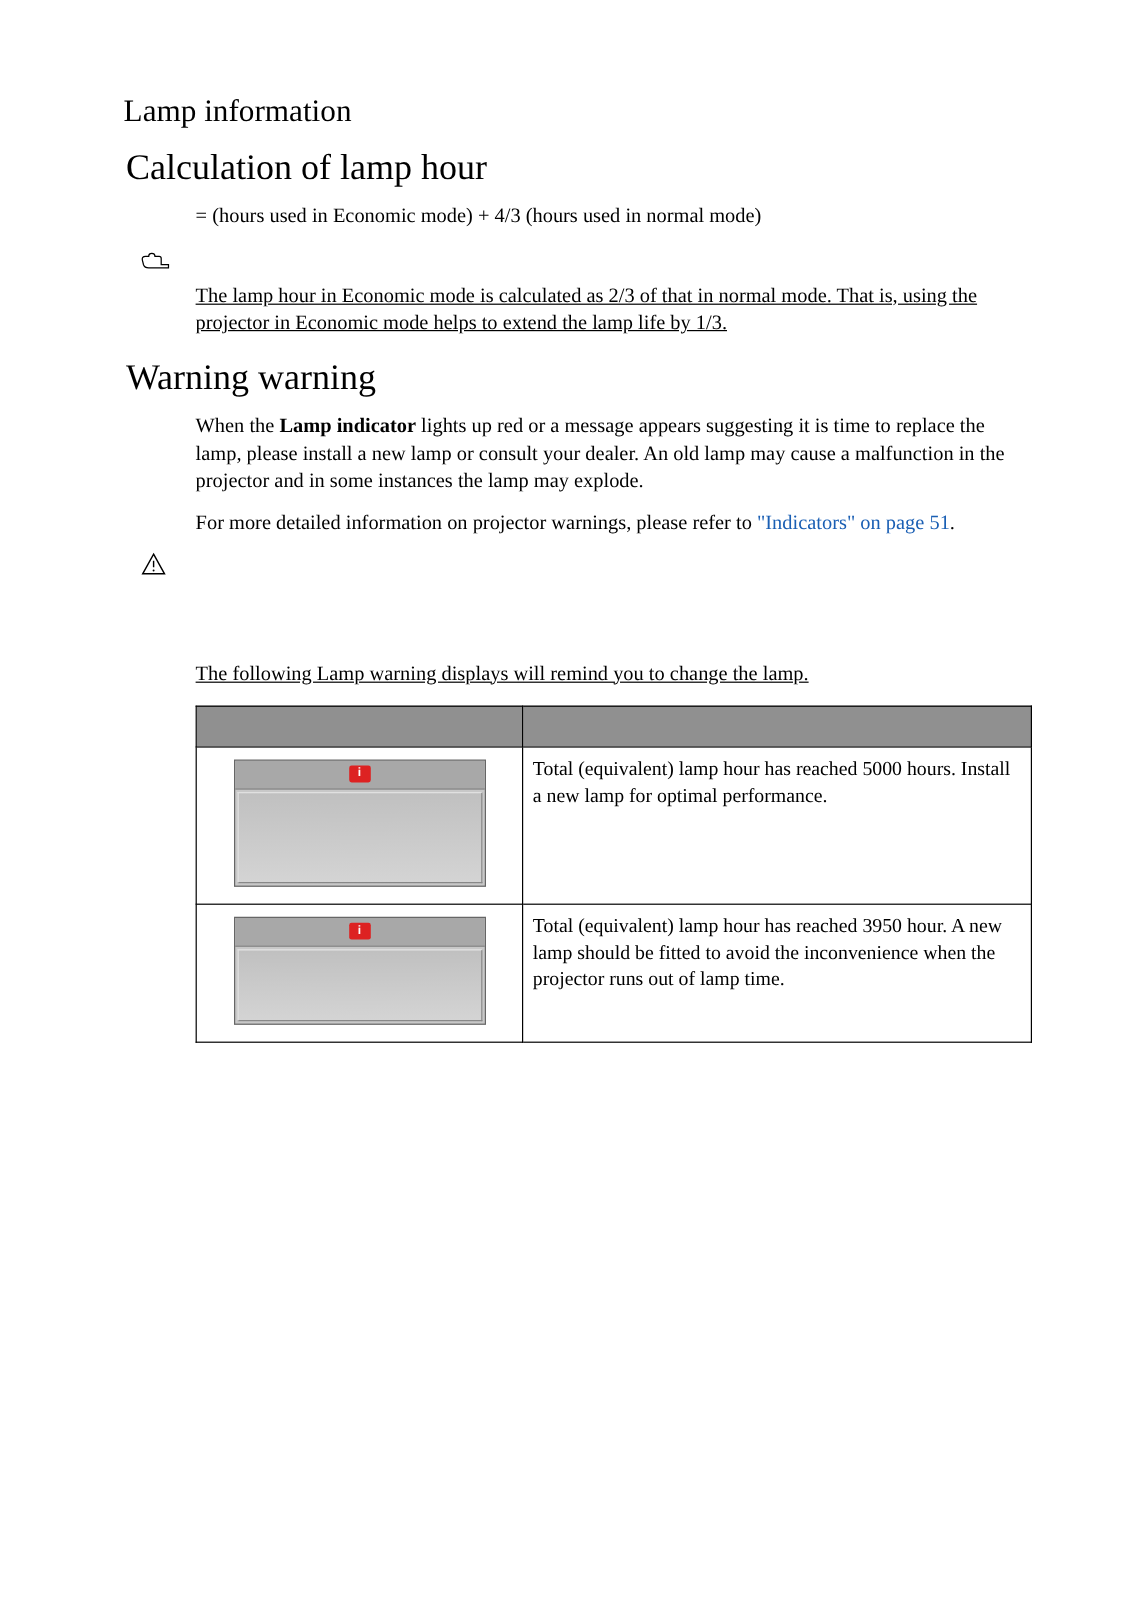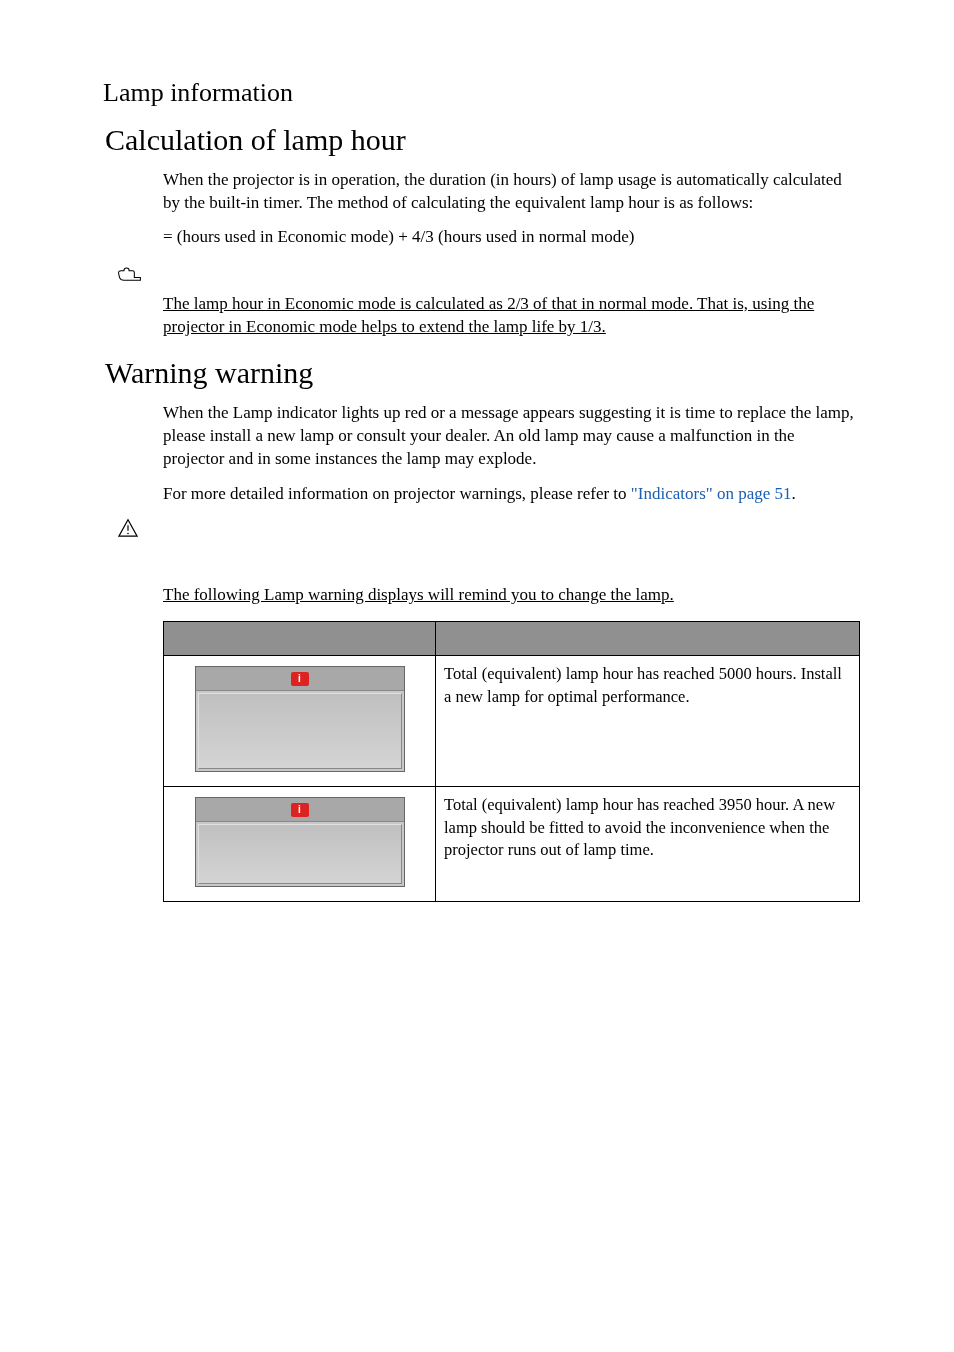--- a/index.html
+++ b/index.html
@@ -50,21 +50,21 @@
     }
     .caution-icon-row {
       margin-left: 12px;
       margin-bottom: 18px;
     }
     .caution-icon {
       width: 22px;
       height: 20px;
     }
     .link { color: #1a5fb4; }
-    .bold { font-weight: normal; }
+    .bold { font-weight: bold; }
     table {
       border-collapse: collapse;
       width: 697px;
       margin-left: 58px;
       margin-top: 10px;
     }
     th, td {
       border: 1.5px solid #000;
       vertical-align: top;
       text-align: left;
@@ -121,21 +121,20 @@
       height: 60px;
     }
   </style>
 </head>
 <body>
 
 <h1>Lamp information</h1>
 
 <h2>Calculation of lamp hour</h2>
 <div class="body-indent">
-  <p>When the projector is in operation, the duration (in hours) of lamp usage is automatically calculated by the built-in timer. The method of calculating the equivalent lamp hour is as follows:</p>
   <p>=  (hours used in Economic mode) + 4/3 (hours used in normal mode)</p>
 </div>
 
 <div class="hand-icon-row">
   <svg class="hand-icon" viewBox="0 0 30 22">
     <path d="M2 10 Q1 6 5 6 L8 6 Q8 3 11 3 Q14 3 14 6 L18 6 Q20 6 20 8 L20 14 L27 14 L27 17 L8 17 Q4 17 3 14 Z" fill="none" stroke="#000" stroke-width="1.2"></path>
   </svg>
 </div>
 <p class="indented-after-icon">The lamp hour in Economic mode is calculated as 2/3 of that in normal mode. That is, using the projector in Economic mode helps to extend the lamp life by 1/3.</p>
 
@@ -150,21 +149,21 @@
 </div>
 
 <div class="caution-icon-row">
   <svg class="caution-icon" viewBox="0 0 24 22">
     <path d="M12 2 L22 20 L2 20 Z" fill="none" stroke="#000" stroke-width="1.3"></path>
     <line x1="12" y1="8" x2="12" y2="14" stroke="#000" stroke-width="1.3"></line>
     <circle cx="12" cy="17" r="0.9" fill="#000"></circle>
   </svg>
 </div>
 
-<p class="indented-after-icon" style="margin-top:40px;">The following Lamp warning displays will remind you to change the lamp.</p>
+<p class="indented-after-icon" style="margin-top:64px;">The following Lamp warning displays will remind you to change the lamp.</p>
 
 <table>
   <thead>
     <tr>
       <th class="status-col"></th>
       <th></th>
     </tr>
   </thead>
   <tbody>
     <tr>

